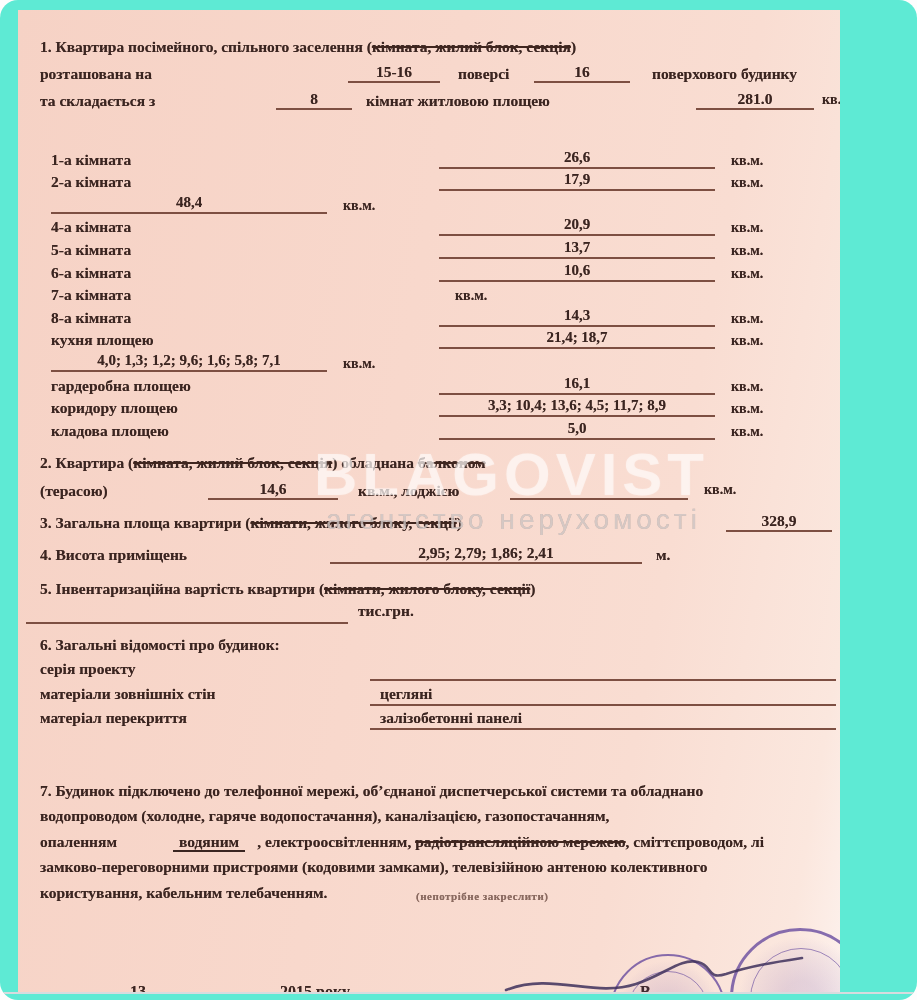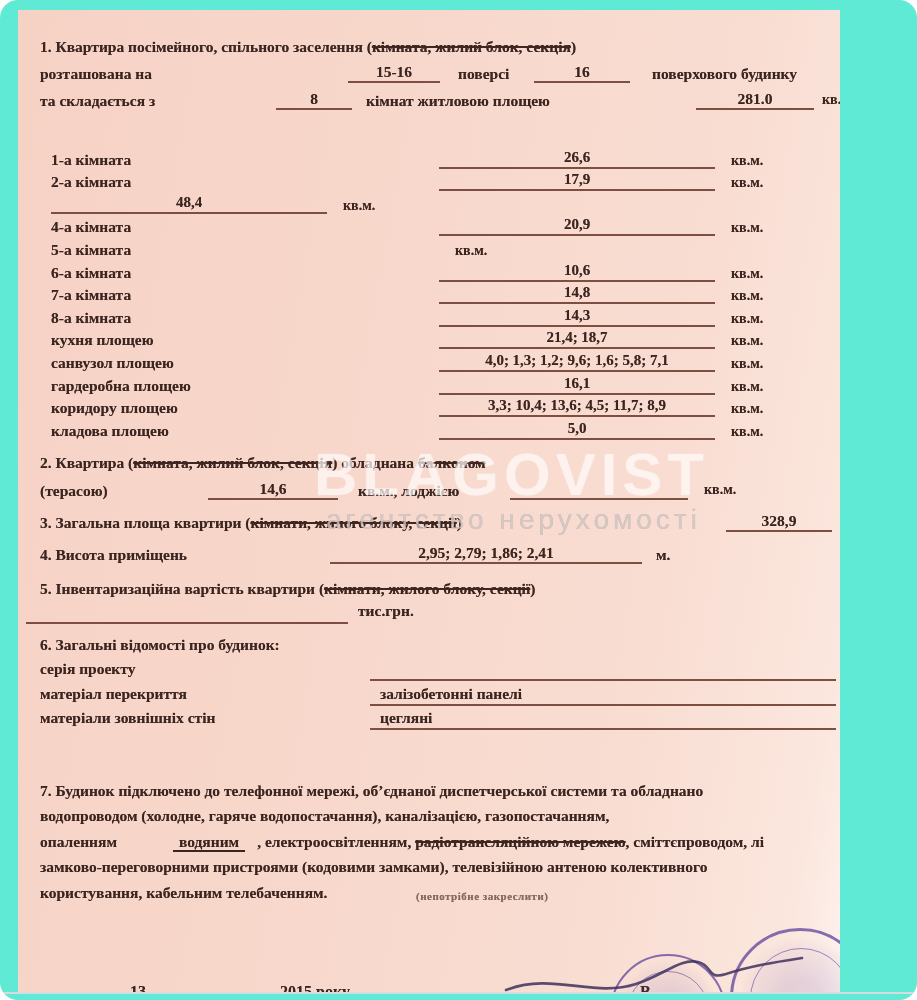--- a/index.html
+++ b/index.html
@@ -113,44 +113,43 @@
           <span class="room-value">48,4</span>
           <span class="room-unit">кв.м.</span>
         </div>
       <div class="room-row">
           <span class="room-label">4-а кімната</span>
           <span class="room-value">20,9</span>
           <span class="room-unit">кв.м.</span>
         </div>
       <div class="room-row">
           <span class="room-label">5-а кімната</span>
+          <span class="room-value">13,7</span>
           <span class="room-unit">кв.м.</span>
         </div>
       <div class="room-row">
           <span class="room-label">6-а кімната</span>
           <span class="room-value">10,6</span>
           <span class="room-unit">кв.м.</span>
         </div>
       <div class="room-row">
           <span class="room-label">7-а кімната</span>
-          <span class="room-value">14,8</span>
           <span class="room-unit">кв.м.</span>
         </div>
       <div class="room-row">
           <span class="room-label">8-а кімната</span>
           <span class="room-value">14,3</span>
           <span class="room-unit">кв.м.</span>
         </div>
       <div class="room-row">
           <span class="room-label">кухня площею</span>
           <span class="room-value">21,4; 18,7</span>
           <span class="room-unit">кв.м.</span>
         </div>
       <div class="room-row">
-          <span class="room-label">санвузол площею</span>
           <span class="room-value">4,0; 1,3; 1,2; 9,6; 1,6; 5,8; 7,1</span>
           <span class="room-unit">кв.м.</span>
         </div>
       <div class="room-row">
           <span class="room-label">гардеробна площею</span>
           <span class="room-value">16,1</span>
           <span class="room-unit">кв.м.</span>
         </div>
       <div class="room-row">
           <span class="room-label">коридору площею</span>
@@ -195,26 +194,26 @@
       <span class="spot" style="left:318px;">тис.грн.</span>
     </div>
 
     <div class="abs" style="top:626px;">6. Загальні відомості про будинок:</div>
     <div class="abs" style="top:650px;">
       <div class="s6-row">
         <span class="s6-label">серія проекту</span>
         <span class="s6-cell"></span>
       </div>
       <div class="s6-row">
+        <span class="s6-label">матеріали зовнішніх стін</span>
+        <span class="s6-cell">цегляні</span>
+      </div>
+      <div class="s6-row">
         <span class="s6-label">матеріал перекриття</span>
         <span class="s6-cell">залізобетонні панелі</span>
-      </div>
-      <div class="s6-row">
-        <span class="s6-label">матеріали зовнішніх стін</span>
-        <span class="s6-cell">цегляні</span>
       </div>
     </div>
 
     <div class="abs s7" style="top:724px;margin-top:44px;">
       <span>7. Будинок підключено до телефонної мережі, об’єднаної диспетчерської системи та обладнано</span><br>
       <span>водопроводом (холодне, гаряче водопостачання), каналізацією, газопостачанням,</span><br>
       <span>опаленням</span><span class="heating">водяним</span><span>, електроосвітленням,</span> <span class="struck">радіотрансляційною мережею</span><span>, сміттєпроводом, лі</span><br>
       <span>замково-переговорними пристроями (кодовими замками), телевізійною антеною колективного</span><br>
       <span>користування, кабельним телебаченням.</span>
     </div>

